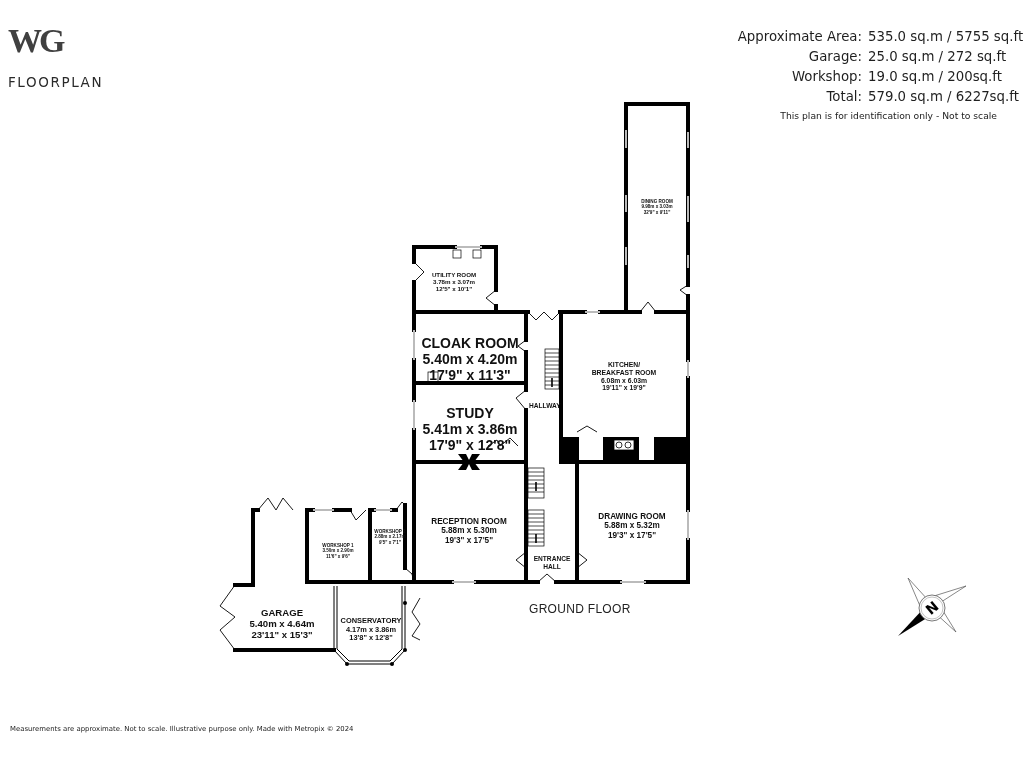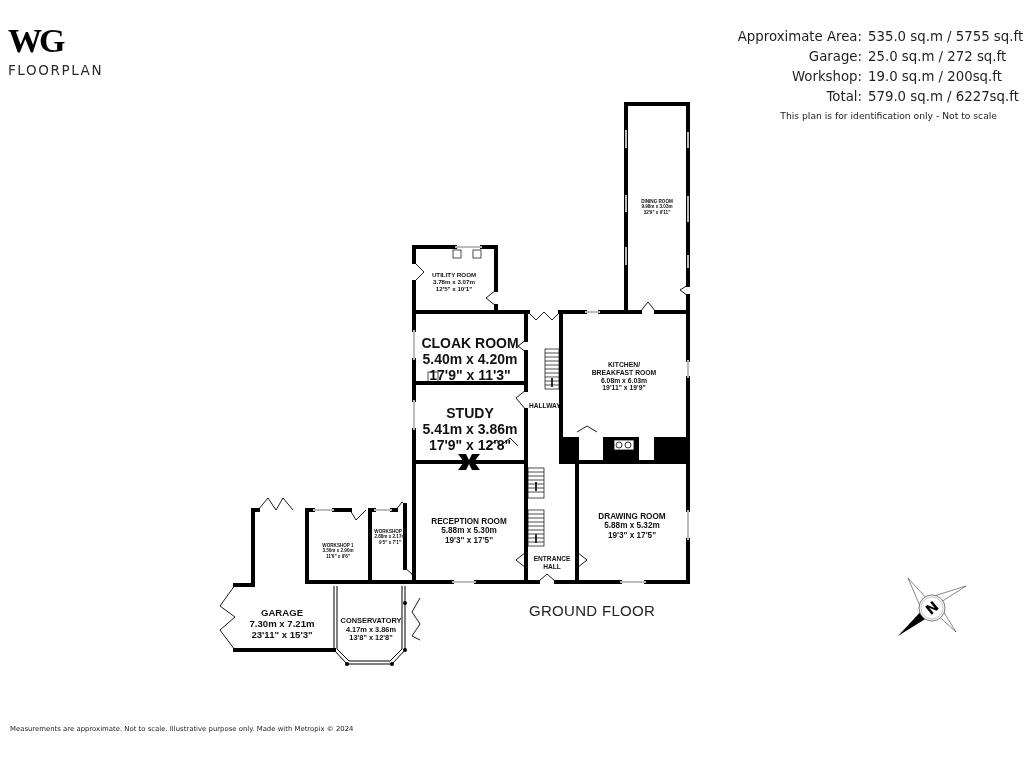--- a/index.html
+++ b/index.html
@@ -1,31 +1,31 @@
 <!DOCTYPE html>
 <html><head>
 <meta charset="utf-8">
 <style>
   html, body { margin: 0; padding: 0; background: #ffffff; }
   body { width: 1024px; height: 768px; position: relative; overflow: hidden; font-family: "Liberation Sans", sans-serif; color: #1a1a1a; }
   .logo { position: absolute; left: 8px; top: 24px; }
-  .logo-mark { font-family: "Liberation Serif", serif; font-weight: bold; color: #000000; font-size: 34px; letter-spacing: -3px; line-height: 34px; }
-  .logo-sub { font-family: "DejaVu Sans", sans-serif; font-size: 13.5px; letter-spacing: 1.6px; color: #2a2a2a; margin-top: 4px; }
+  .logo-mark { font-family: "Liberation Serif", serif; font-weight: bold; color: #404040; font-size: 34px; letter-spacing: -3px; line-height: 34px; }
+  .logo-sub { font-family: "DejaVu Sans", sans-serif; font-size: 13.5px; letter-spacing: 1.6px; color: #2a2a2a; margin-top: 16px; }
   .areas { position: absolute; right: 6px; top: 27px; font-family: "DejaVu Sans", sans-serif; font-size: 13.3px; color: #1f1f1f; }
   .area-row { display: flex; justify-content: flex-end; line-height: 20px; }
   .area-label { text-align: right; }
   .area-value { width: 150px; padding-left: 6px; text-align: left; white-space: nowrap; }
   .plan-note { position: absolute; right: 27px; top: 110px; font-family: "DejaVu Sans", sans-serif; font-size: 9.2px; color: #222; text-align: center; }
   .plan { position: absolute; left: 0; top: 0; }
   .room-label { position: absolute; text-align: center; font-weight: bold; color: #111; line-height: 1.15; white-space: nowrap; transform: translateX(-50%); }
   .rl-md { font-size: 14px; }
   .rl-sm { font-size: 6.2px; }
   .rl-xs { font-size: 4.6px; }
   .hall-label { position: absolute; font-weight: bold; font-size: 7.6px; color: #111; }
-  .floor-title { position: absolute; left: 529px; top: 602px; font-size: 15px; color: #222; letter-spacing: 0.3px; }
+  .floor-title { position: absolute; left: 529px; top: 602px; font-size: 12px; color: #222; letter-spacing: 0.3px; }
   .footer { position: absolute; left: 10px; top: 725px; font-family: "DejaVu Sans", sans-serif; font-size: 6.9px; color: #222; line-height: 9px; }
   .compass { position: absolute; left: 894px; top: 574px; }
 </style>
 </head>
 <body>
 
 <div class="logo">
   <div class="logo-mark">WG</div>
   <div class="logo-sub">FLOORPLAN</div>
 </div>
@@ -267,21 +267,21 @@
   <div>3.50m  x 2.90m</div>
   <div>11'6"  x 9'6"</div>
 </div>
 <div class="room-label rl-xs" style="left:390px; top:529px;">
   <div>WORKSHOP 2</div>
   <div>2.88m  x 2.17m</div>
   <div>9'5"  x 7'1"</div>
 </div>
 <div class="room-label rl-md" style="left:282px; top:607px; font-size:9.6px;">
   <div>GARAGE</div>
-  <div>7.30m  x 7.21m</div>
+  <div>5.40m  x 4.64m</div>
   <div>23'11"  x 15'3"</div>
 </div>
 <div class="room-label rl-sm" style="left:371px; top:617px; font-size:7.4px;">
   <div>CONSERVATORY</div>
   <div>4.17m  x 3.86m</div>
   <div>13'8"  x 12'8"</div>
 </div>
 
 <div class="floor-title">GROUND FLOOR</div>
 

